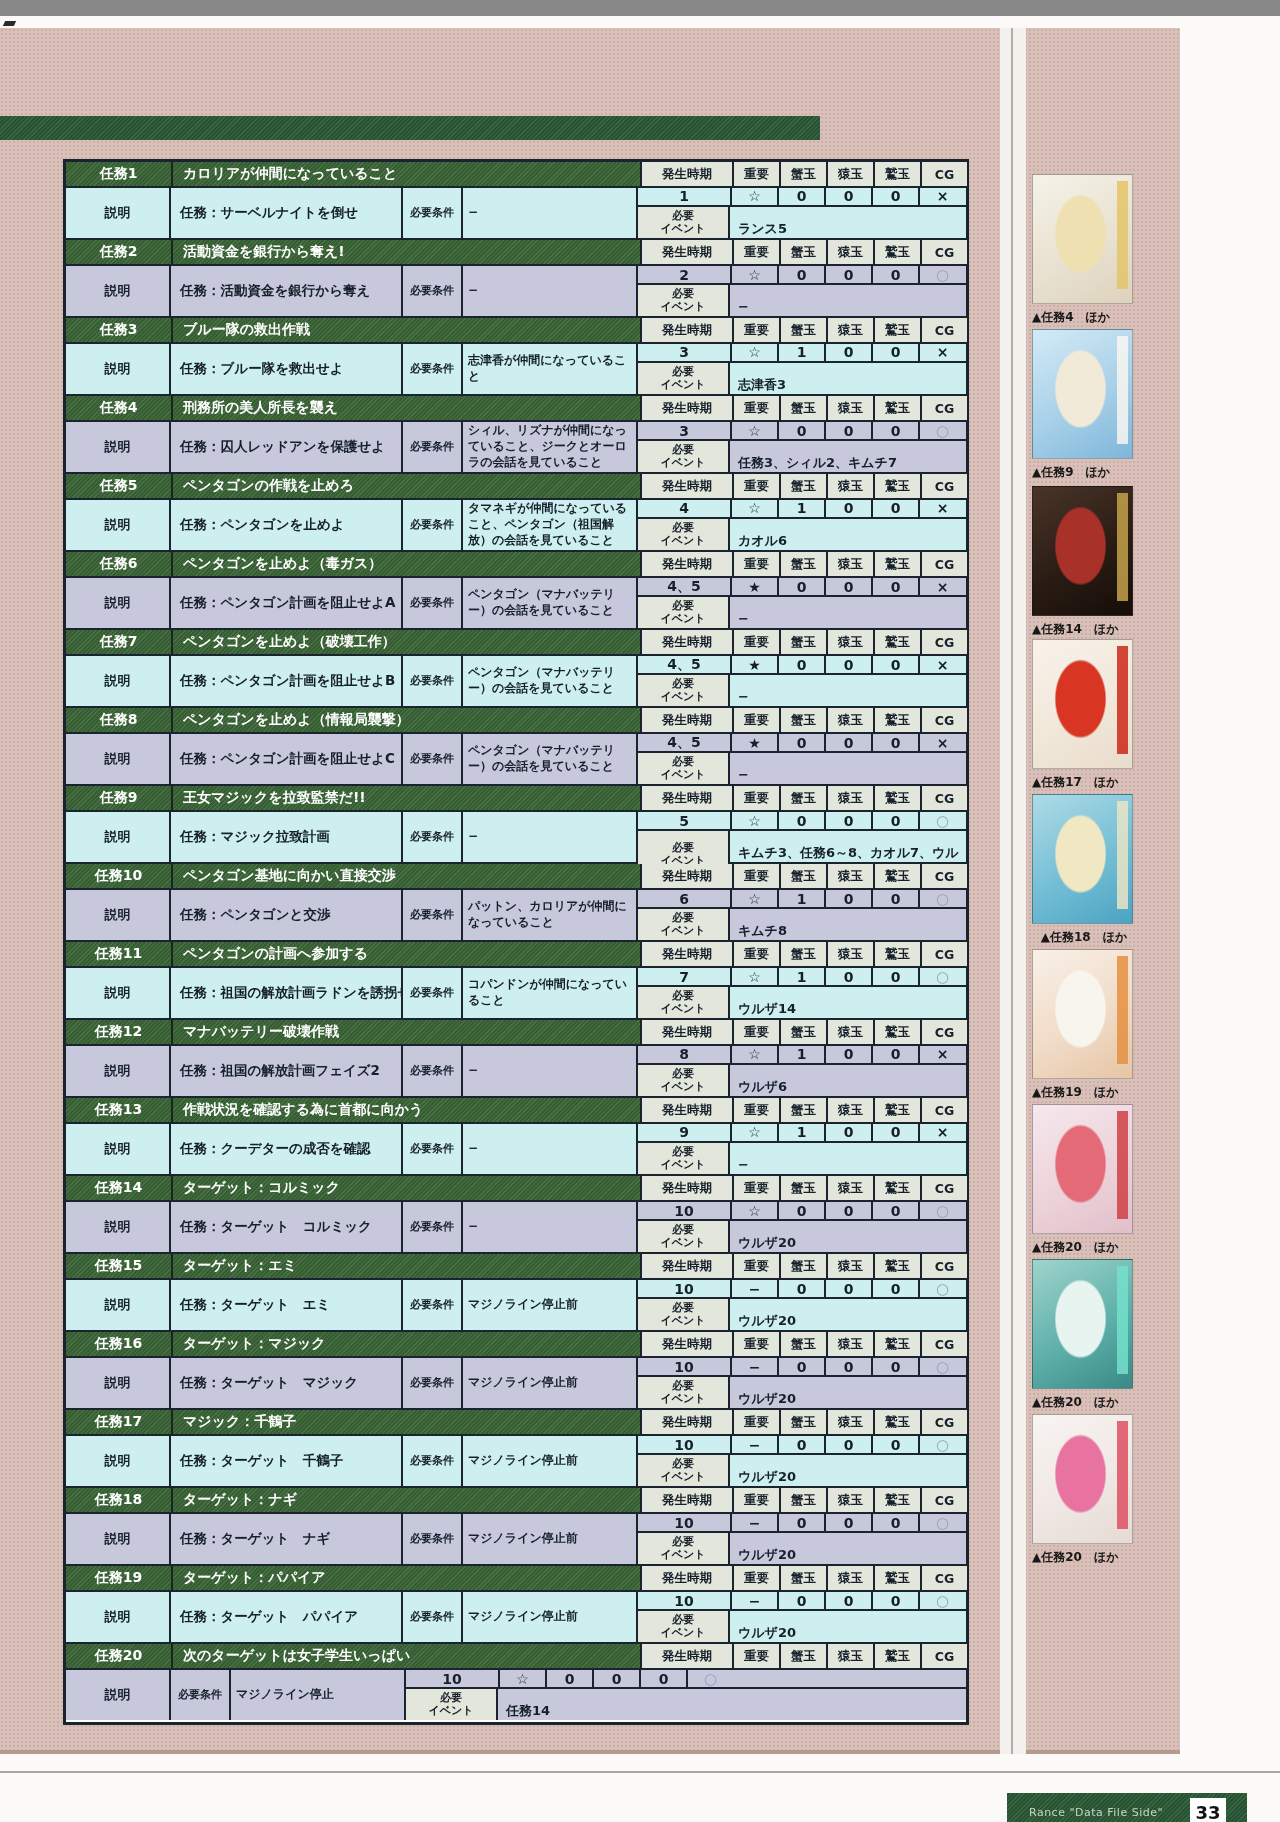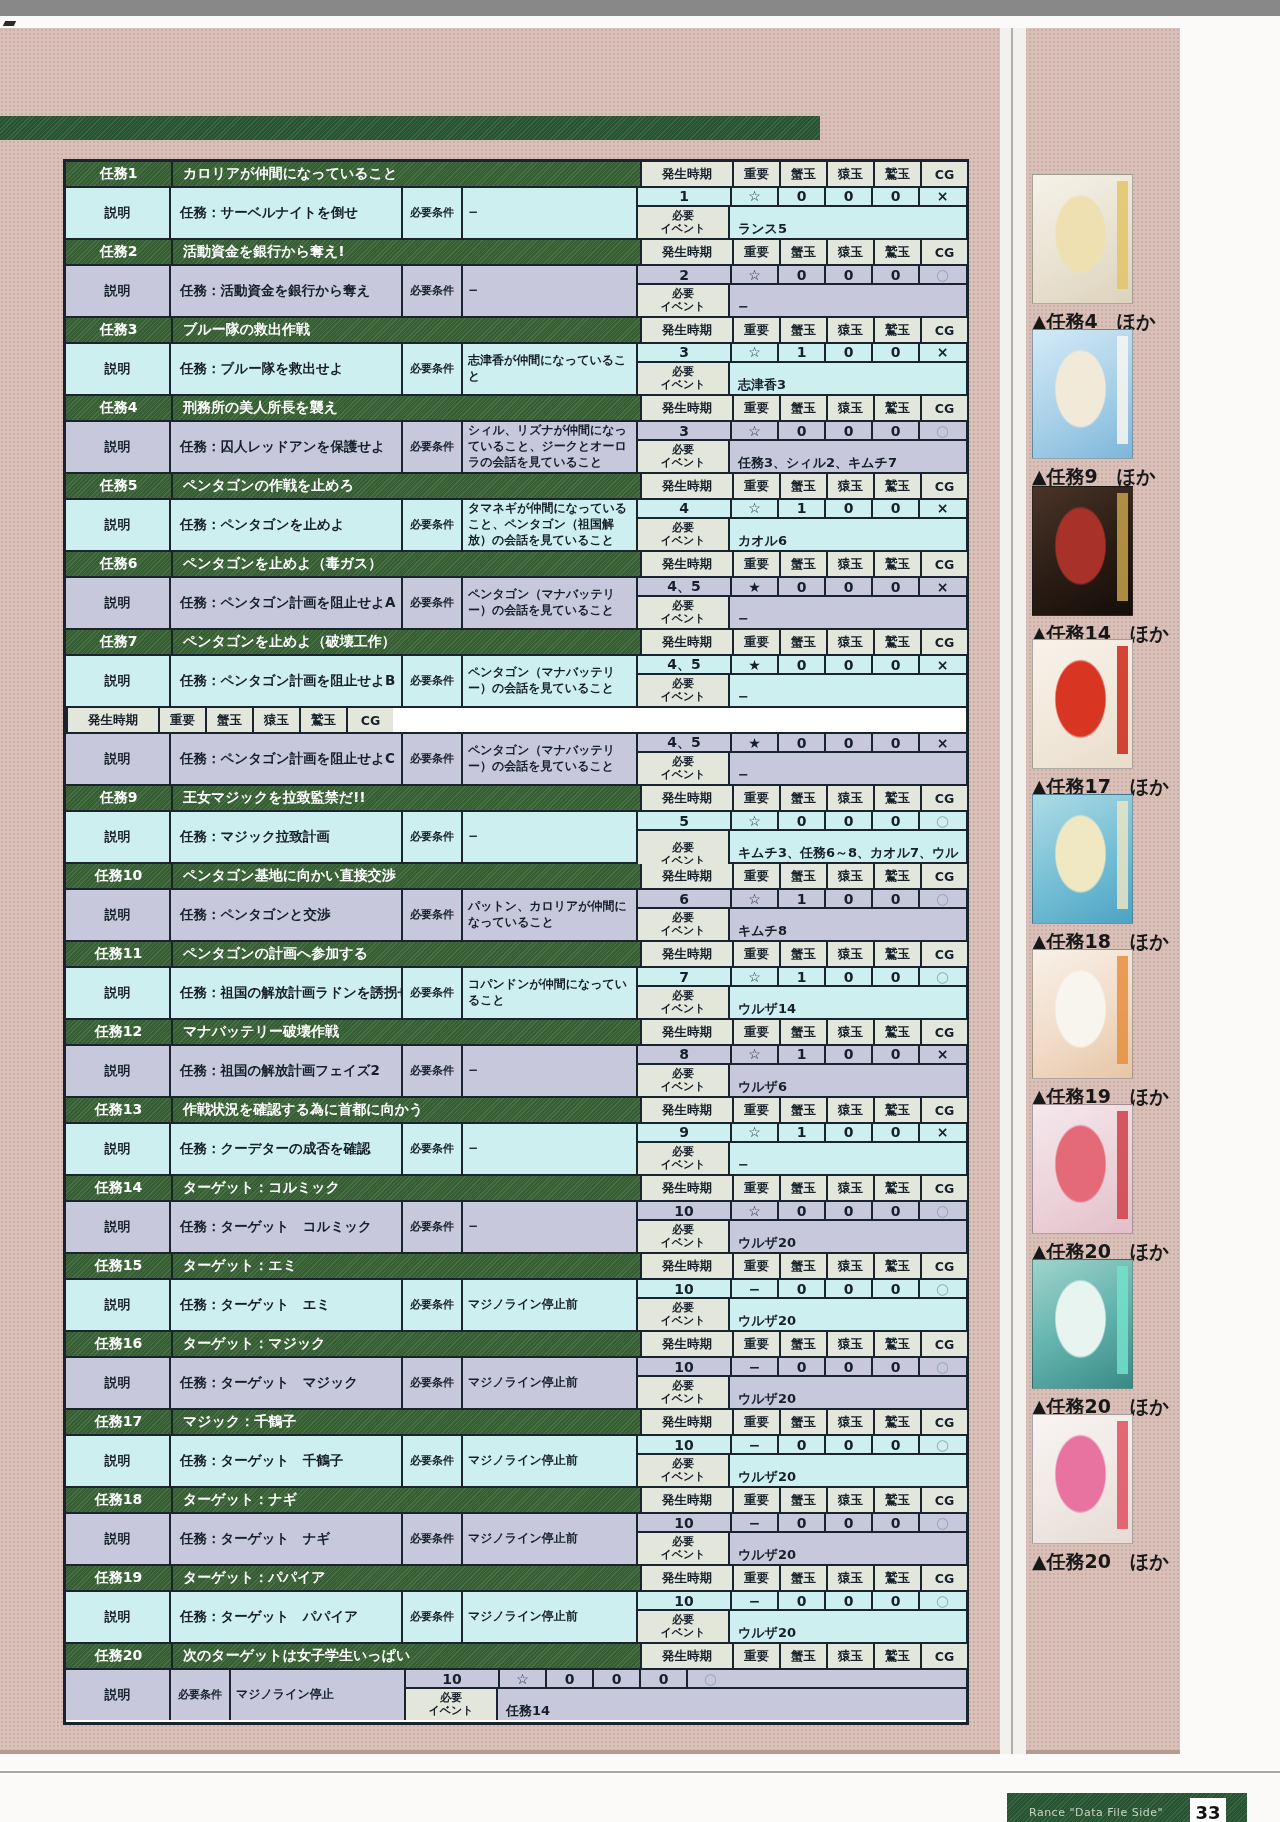--- a/index.html
+++ b/index.html
@@ -59,21 +59,21 @@
     background:var(--label-grey);font-weight:bold;font-size:11px;line-height:1.2;border-right:2px solid var(--border-dark);}
   .evalue{flex:1;display:flex;align-items:center;padding:14px 0 1px 8px;font-weight:bold;font-size:13px;line-height:1.2;}
   .block.cyan .brow, .block.cyan .vrow{background:var(--row-cyan);}
   .block.lav  .brow, .block.lav  .vrow{background:var(--row-lav);}
   .block .elabel, .block .hcell{background:var(--label-grey);}
   
   .thumb{position:absolute;left:1032px;width:104px;}
   .thumb-img{position:relative;width:101px;height:130px;border:1px solid rgba(40,40,40,.35);overflow:hidden;}
   .thumb-strip{position:absolute;right:4px;top:6px;width:11px;height:84%;opacity:.85;}
   .thumb-fig{position:absolute;inset:0;}
-  .thumb-cap{margin-top:5px;font-weight:bold;font-size:19px;color:#181818;white-space:nowrap;}
+  .thumb-cap{margin-top:5px;font-weight:bold;font-size:12px;color:#181818;white-space:nowrap;}
   
   .bottom-rule{position:absolute;left:0;top:1755px;width:1280px;height:2px;background:#aaa6a0;}
   .footer-bar{position:absolute;left:1007px;top:1777px;width:240px;height:39px;
     background-color:var(--bar-green);
     background-image:repeating-linear-gradient(135deg, rgba(255,255,255,.05) 0 1px, rgba(0,0,0,.14) 1px 3px);}
   .footer-title{position:absolute;left:0;top:0;width:178px;height:100%;display:flex;align-items:center;justify-content:center;
     color:#c9d4c4;font-size:11px;letter-spacing:.5px;white-space:nowrap;}
   .page-num-box{position:absolute;left:183px;top:5px;width:36px;height:29px;background:#fff;
     display:flex;align-items:center;justify-content:center;font-weight:bold;font-size:18px;color:#111;}
 </style>
@@ -358,20 +358,25 @@
                 <span>イベント</span>
               </div>
           <div class="evalue">−</div>
         </div>
       </div>
     </div>
   </div>
 
   <div class="block lav">
     <div class="hrow">
+      <div class="hgreen">
+        <div class="mid">任務8</div>
+        <div class="mdivider"></div>
+        <div class="mtitle">ペンタゴンを止めよ（情報局襲撃）</div>
+      </div>
     <div class="hcell time">発生時期</div>
           <div class="hcell">重要</div>
           <div class="hcell">蟹玉</div>
           <div class="hcell">猿玉</div>
           <div class="hcell">鷲玉</div>
           <div class="hcell">CG</div>
         </div>
     <div class="brow">
       <div class="cA">説明</div>
       <div class="cB">任務：ペンタゴン計画を阻止せよC</div>

